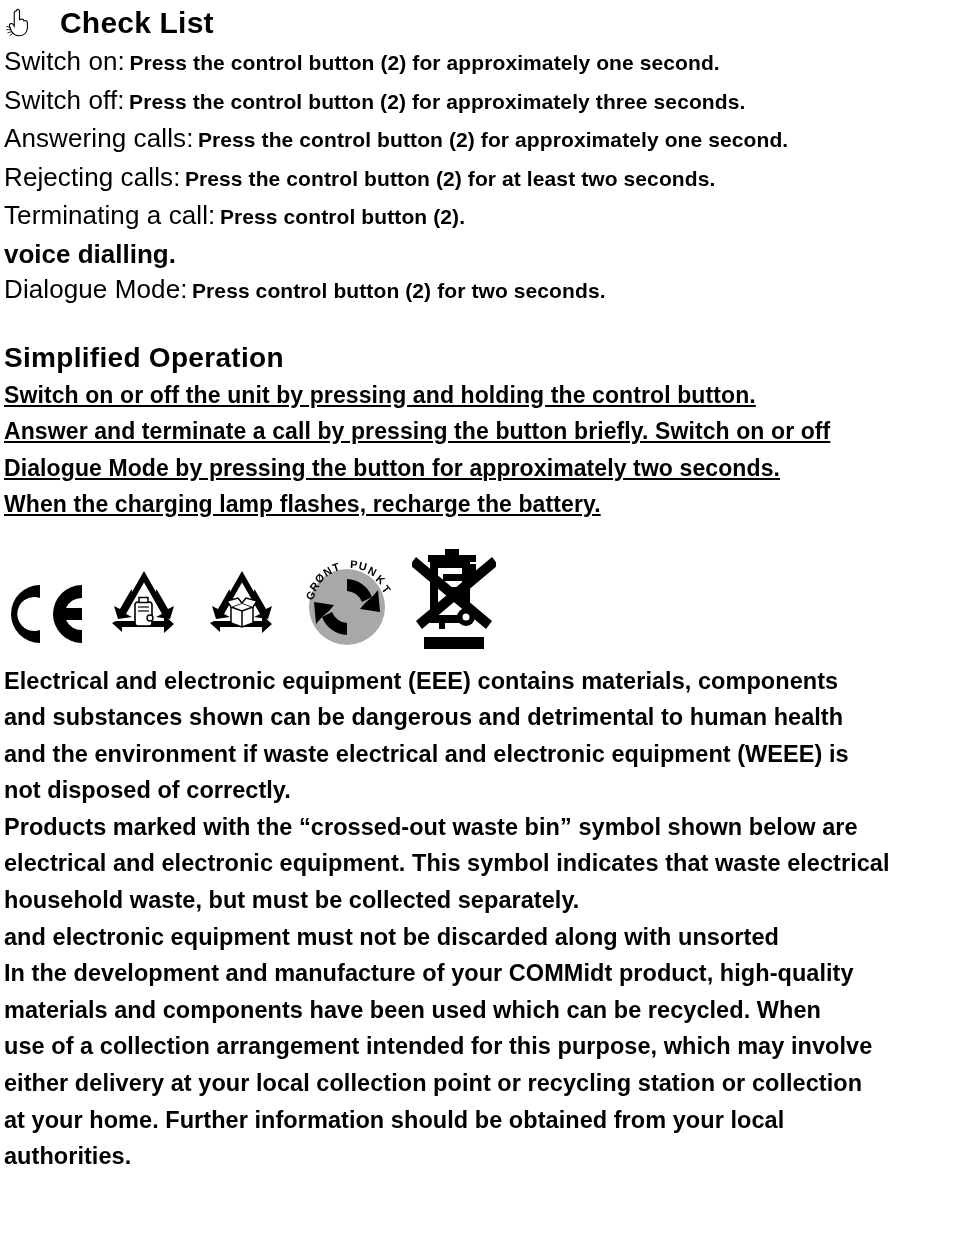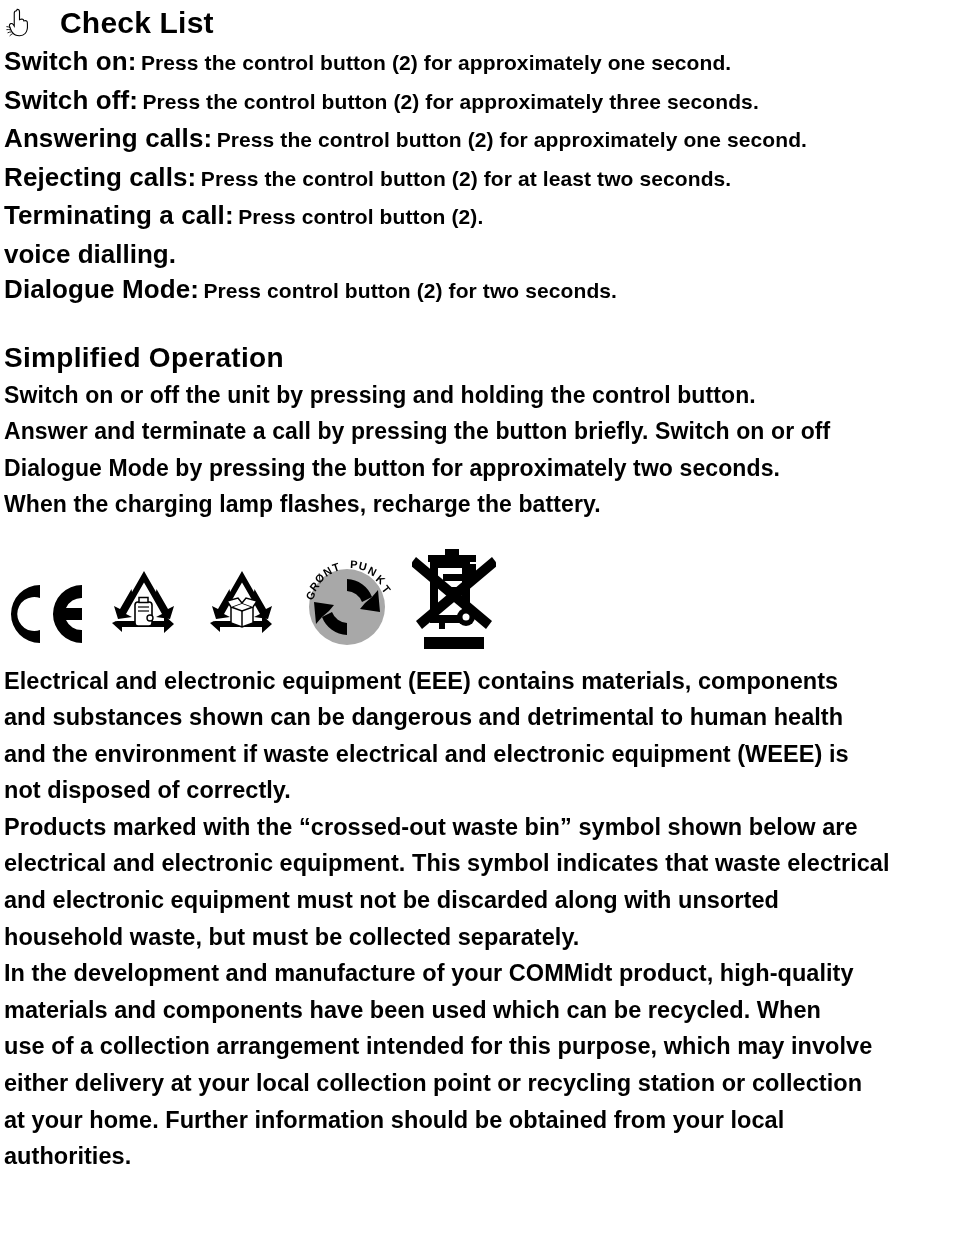--- a/index.html
+++ b/index.html
@@ -49,21 +49,21 @@
   .checklist {
     margin-top: 2px;
   }
   .cl-line {
     line-height: 35.5px;
     white-space: nowrap;
     overflow: hidden;
   }
   .cl-term {
     font-size: 26px;
-    font-weight: bold;
+    font-weight: normal;
     letter-spacing: 0.1px;
   }
   .cl-desc {
     font-size: 21px;
     font-weight: bold;
     letter-spacing: 0.1px;
   }
   .cl-wrap {
     line-height: 35.5px;
     font-size: 26px;
@@ -79,20 +79,21 @@
     margin-bottom: 2px;
     line-height: 34px;
     white-space: nowrap;
   }
   .simple-line {
     font-size: 23px;
     font-weight: bold;
     line-height: 36.5px;
     letter-spacing: 0.1px;
     white-space: nowrap;
+    text-decoration: underline;
   }
 
   
   .symbol-row {
     display: flex;
     align-items: flex-end;
     gap: 18px;
     height: 112px;
     margin-top: 16px;
     padding-left: 2px;
@@ -274,22 +275,22 @@
     </svg>
   </div>
 
   <div class="weee">
     <div class="body-line">Electrical and electronic equipment (EEE) contains materials, components</div>
     <div class="body-line">and substances shown can be dangerous and detrimental to human health</div>
     <div class="body-line">and the environment if waste electrical and electronic equipment (WEEE) is</div>
     <div class="body-line">not disposed of correctly.</div>
     <div class="body-line">Products marked with the “crossed-out waste bin” symbol shown below are</div>
     <div class="body-line">electrical and electronic equipment. This symbol indicates that waste electrical</div>
+    <div class="body-line">household waste, but must be collected separately.</div>
     <div class="body-line">and electronic equipment must not be discarded along with unsorted</div>
-    <div class="body-line">household waste, but must be collected separately.</div>
     <div class="body-line">In the development and manufacture of your COMMidt product, high-quality</div>
     <div class="body-line">materials and components have been used which can be recycled. When</div>
     <div class="body-line">use of a collection arrangement intended for this purpose, which may involve</div>
     <div class="body-line">either delivery at your local collection point or recycling station or collection</div>
     <div class="body-line">at your home. Further information should be obtained from your local</div>
     <div class="body-line">authorities.</div>
   </div>
 
 </div>
 

